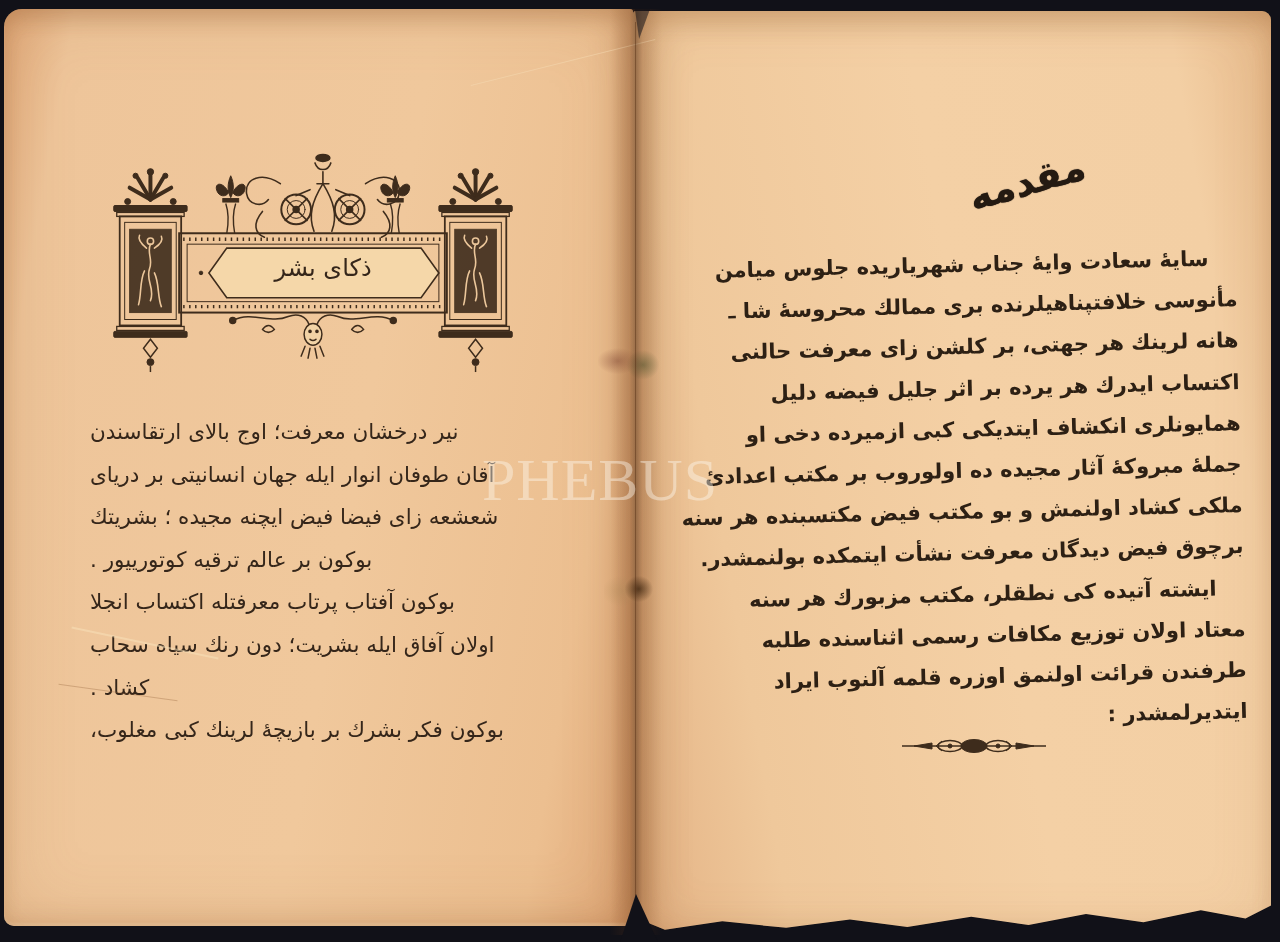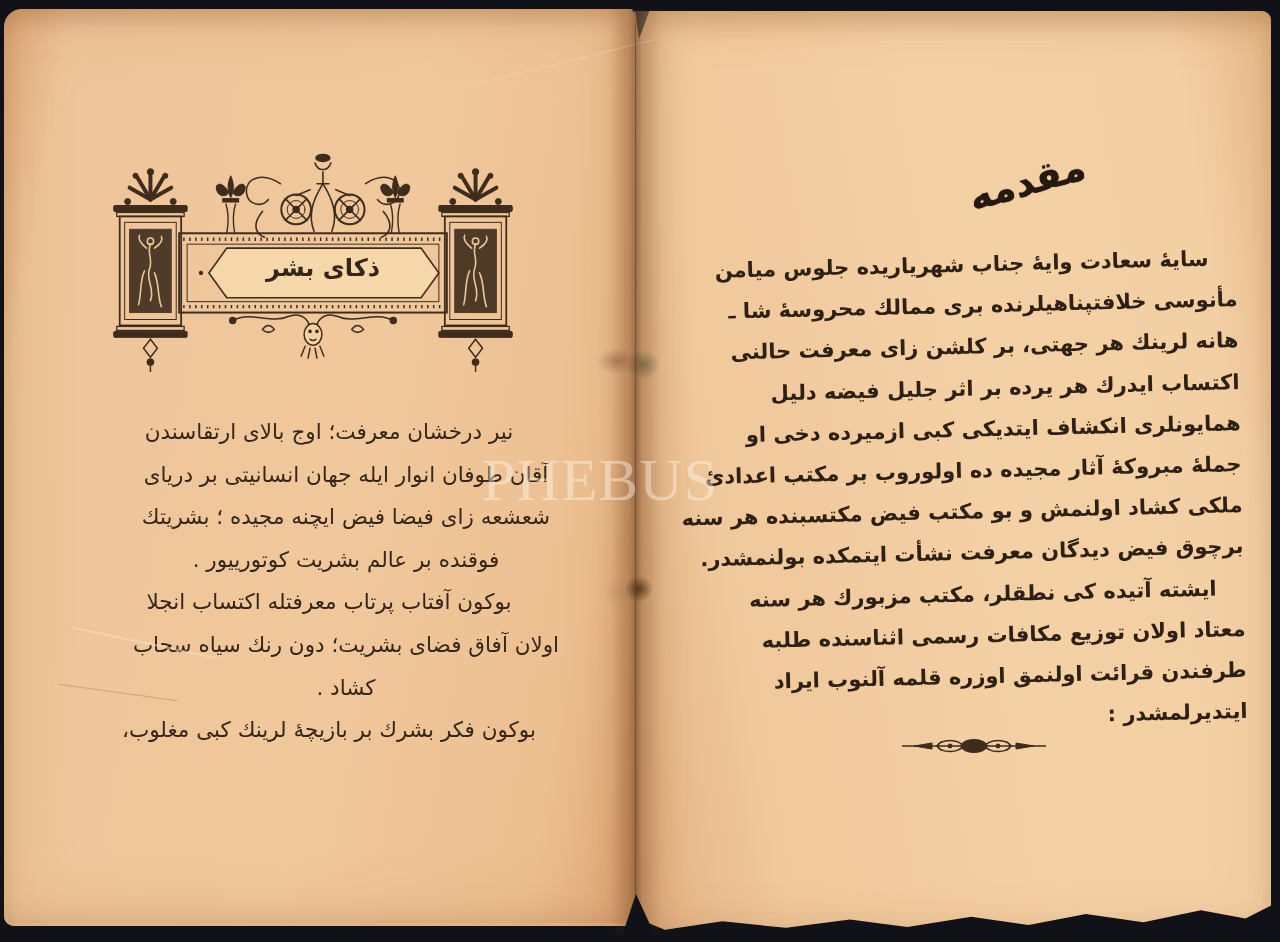--- a/index.html
+++ b/index.html
@@ -50,23 +50,23 @@
     background:radial-gradient(ellipse 34% 45% at 58% 50%,rgba(70,48,25,.85),rgba(70,48,25,0) 70%),
                radial-gradient(ellipse 45% 50% at 30% 55%,rgba(190,150,100,.55),rgba(190,150,100,0) 75%);}
   .scratch{position:absolute;z-index:3;pointer-events:none;}
   .scratch-1{left:70px;top:642px;width:150px;height:2px;background:rgba(248,224,184,.55);transform:rotate(12deg);}
   .scratch-2{left:58px;top:692px;width:120px;height:1px;background:rgba(150,100,60,.35);transform:rotate(8deg);}
   .scratch-3{left:468px;top:62px;width:190px;height:1px;background:rgba(245,220,180,.5);transform:rotate(-14deg);}
 
   
   .ornament{position:absolute;left:112px;top:150px;width:402px;height:226px;z-index:2;}
   .cartouche-title{position:absolute;left:230px;top:254px;width:186px;z-index:3;
-    text-align:center;font-size:24px;font-weight:bold;color:var(--ink);direction:rtl;}
+    text-align:center;font-size:24px;font-weight:normal;color:var(--ink);direction:rtl;}
   .left-text{position:absolute;left:90px;top:411px;width:512px;z-index:2;
-    direction:rtl;text-align:center;color:var(--ink);
+    direction:rtl;text-align:left;color:var(--ink);
     font-size:21.5px;line-height:42.6px;letter-spacing:.2px;}
   .left-text .line{white-space:nowrap;}
   .left-text .indent{padding-right:34px;}
 
   
   .right-title{position:absolute;left:942px;top:140px;width:170px;height:84px;z-index:2;
     display:flex;align-items:center;justify-content:center;
     font-size:38px;font-weight:bold;color:#241a12;direction:rtl;
     transform:rotate(-16deg);text-shadow:0 0 1px #241a12;}
   .right-text{position:absolute;left:688px;top:238px;width:548px;z-index:2;
@@ -186,23 +186,23 @@
     <use href="#fleur" x="118" y="46"></use>
     <use href="#fleur" x="284" y="46"></use>
   </svg>
 
   <div class="cartouche-title">ذكاى بشر</div>
 
   <div class="left-text">
     <div class="line indent">نير درخشان معرفت؛ اوج بالاى ارتقاسندن</div>
     <div class="line">آقان طوفان انوار ايله جهان انسانيتى بر درياى</div>
     <div class="line">شعشعه زاى فيضا فيض ايچنه مجيده ؛ بشريتك</div>
-    <div class="line">فوقنده بر عالم بشريت كوتورييور .</div>
+    <div class="line">بوكون بر عالم ترقيه كوتورييور .</div>
     <div class="line indent">بوكون آفتاب پرتاب معرفتله اكتساب انجلا</div>
-    <div class="line">اولان آفاق فضاى بشريت؛ دون رنك سياه سحاب</div>
+    <div class="line">اولان آفاق ايله بشريت؛ دون رنك سياه سحاب</div>
     <div class="line">كشاد .</div>
     <div class="line indent">بوكون فكر بشرك بر بازيچهٔ لرينك كبى مغلوب،</div>
   </div>
 
   <div class="right-title">مقدمه</div>
 
   <div class="right-text">
     <div class="line indent">سايهٔ سعادت وايهٔ جناب شهرياريده جلوس ميامن</div>
     <div class="line">مأنوسى خلافتپناهيلرنده برى ممالك محروسهٔ شا ـ</div>
     <div class="line">هانه لرينك هر جهتى، بر كلشن زاى معرفت حالنى</div>

